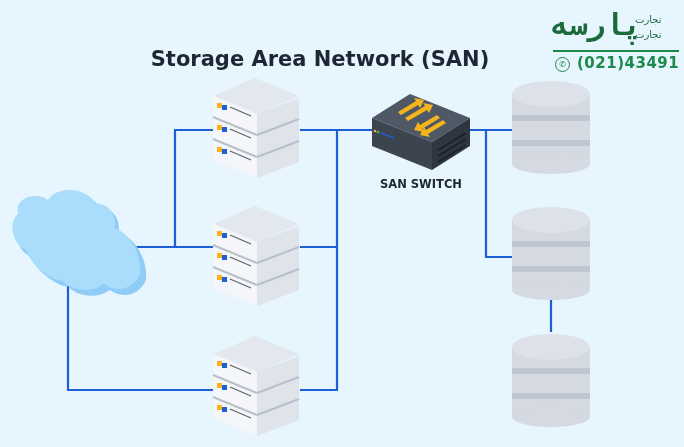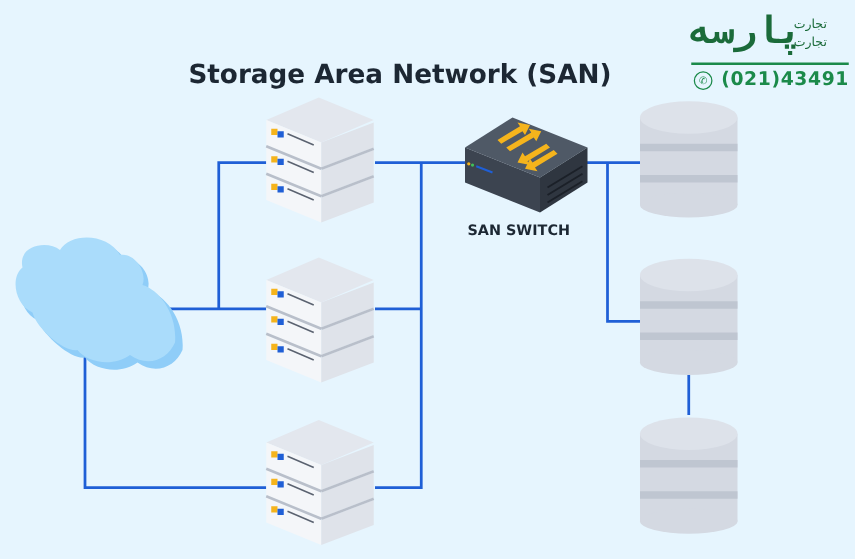--- a/index.html
+++ b/index.html
@@ -1,19 +1,19 @@
 <!DOCTYPE html>
 <html><head>
 <meta charset="utf-8">
 <style>
   html, body { margin:0; padding:0; }
   body { width:684px; height:447px; overflow:hidden; background:#e6f5fe; font-family:"DejaVu Sans", sans-serif; position:relative; }
   .title { position:absolute; left:0; width:640px; top:12px; text-align:center; font-size:21px; font-weight:bold; color:#1c2733; letter-spacing:0px;margin-top:35px; }
   svg.diagram { position:absolute; left:0; top:0; }
-  .switch-label { position:absolute; left:374px; top:177px; width:94px; text-align:left; font-size:11.5px; font-weight:bold; color:#1c2733; }
+  .switch-label { position:absolute; left:374px; top:177px; width:94px; text-align:center; font-size:11.5px; font-weight:bold; color:#1c2733; }
   .logo { position:absolute; left:545px; top:10px; width:135px; height:66px; }
   .logo-main { position:absolute; left:6px; top:2px; font-family:Liberation Mono, monospace; font-weight:bold; font-size:30px; color:#1b6b3a; line-height:30px; direction:rtl; }
   .logo-sub1 { position:absolute; left:90px; top:4px; font-size:10px; color:#1b6b3a; direction:rtl; }
   .logo-sub2 { position:absolute; left:90px; top:19px; font-size:10px; color:#1b6b3a; direction:rtl; }
   .logo-line { position:absolute; left:8px; top:40px; width:126px; height:2px; background:#1b8a4a; }
   .phone-icon { position:absolute; left:10px; top:47px; width:13px; height:13px; border:1.5px solid #1b8a4a; border-radius:50%; color:#1b8a4a; font-size:8px; line-height:13px; text-align:center; }
   .phone-num { position:absolute; left:32px; top:44px; font-size:15px; color:#1b8a4a; font-weight:bold; letter-spacing:0.5px;text-align:right; }
 </style>
 </head>
 <body>

